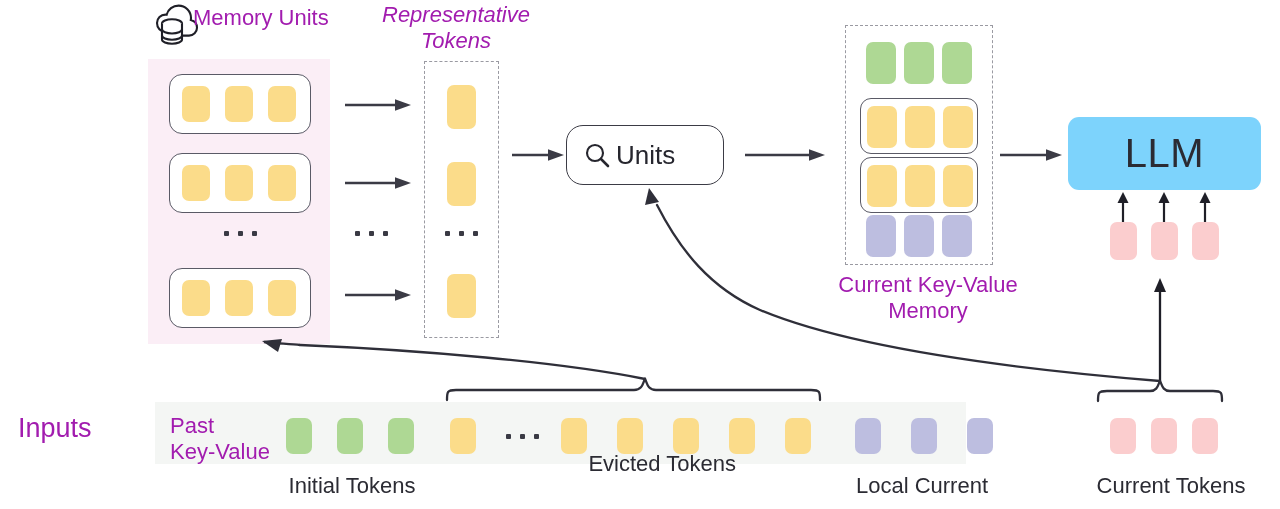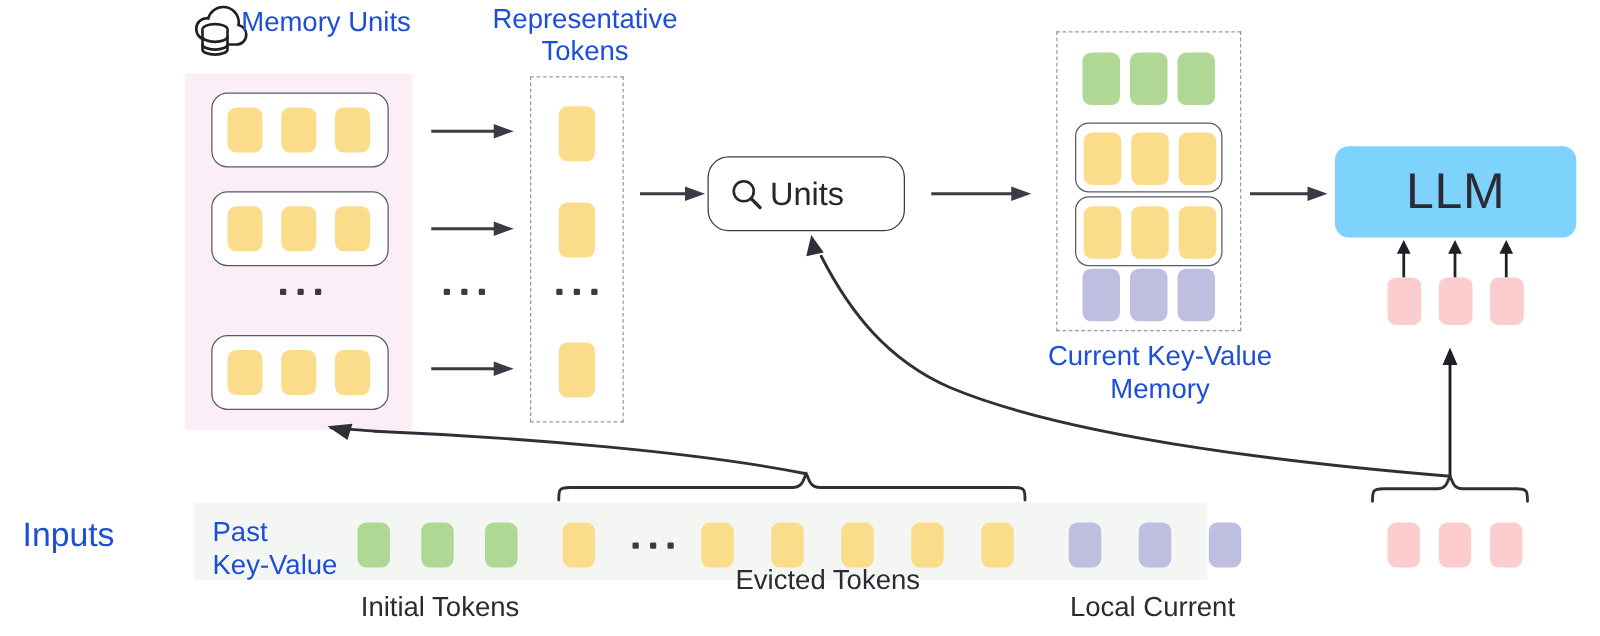--- a/index.html
+++ b/index.html
@@ -11,41 +11,41 @@
   #canvas{
     position:relative;
     width:1280px;
     height:509px;
     background:#ffffff;
     overflow:hidden;
   }
   .abs{position:absolute;}
   .lbl{
     position:absolute;
-    color:#1d4ed8;
+    color:#a21caf;
     line-height:1.18;
     white-space:pre;
   }
 
   
   #label-context-memory{
     left:18px; top:162px; width:140px;
     font-size:27px; text-align:left;
   }
   #label-inputs{
     left:18px; top:413px; width:140px;
     font-size:27px; text-align:left;
   }
 
   
   #label-memory-units{
     left:193px; top:5px; font-size:22px;
   }
   #label-representative-tokens{
-    left:383px; top:2px; width:170px; font-size:22px; text-align:center;
+    left:371px; top:2px; width:170px; font-size:22px; text-align:center;font-style:italic;
   }
   #label-current-kv{
     left:812px; top:272px; width:232px; font-size:22px; text-align:center;
   }
 
   
   #memory-units-icon{left:155px; top:2px; width:44px; height:46px;}
 
   
   #context-memory-panel{
@@ -385,14 +385,15 @@
     <path d="M1160 381 L1160 285" fill="none" stroke="#1f1f27" stroke-width="2.3"></path>
     <path d="M1154 292 L1160 278 L1166 292 Z" fill="#1f1f27"></path>
 
     <path d="M1160 381 C1050 372 860 352 760 310 C710 288 680 250 657 205" fill="none" stroke="#2f2f39" stroke-width="2.3" stroke-linecap="round"></path>
     <path d="M649 188 L659 202 L645 205 Z" fill="#2f2f39"></path>
   </svg>
 
   <div class="caption" id="caption-initial">Initial Tokens</div>
   <div class="caption" id="caption-evicted">Evicted Tokens</div>
   <div class="caption" id="caption-local">Local Current</div>
+  <div class="caption" id="caption-current">Current Tokens</div>
 
 </div>
 
 </body></html>

